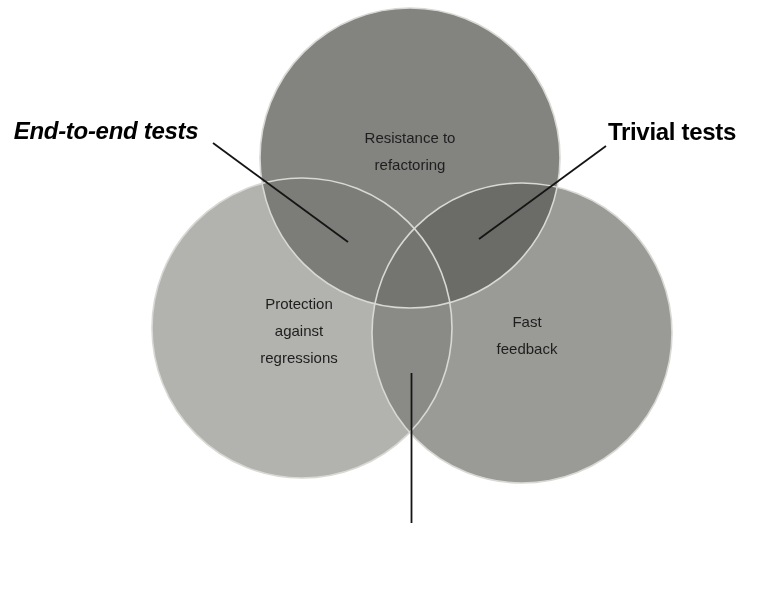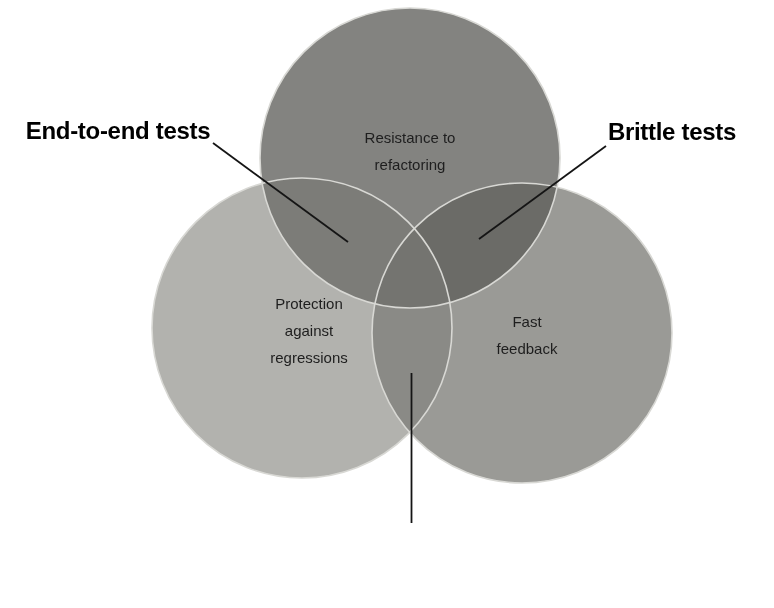--- a/index.html
+++ b/index.html
@@ -35,23 +35,23 @@
     transform: translate(-50%, -50%);
     text-align: center;
     font-size: 24px;
     font-weight: bold;
     letter-spacing: -0.3px;
     color: #000000;
     white-space: nowrap;
     pointer-events: none;
   }
   #label-top    { left: 410px; top: 151px; }
-  #label-left   { left: 309px; top: 330px; }
+  #label-left   { left: 299px; top: 330px; }
   #label-right  { left: 527px; top: 335px; }
-  #callout-e2e     { left: 118px; top: 131px; }
+  #callout-e2e     { left: 106px; top: 131px; font-style: italic; }
   #callout-trivial { left: 672px; top: 132px; }
   #callout-brittle { left: 411px; top: 543px; }
 </style>
 </head>
 <body>
 
 <div class="canvas">
 
   <svg class="venn-svg" width="774" height="608" viewBox="0 0 774 608">
     <defs>
@@ -94,15 +94,15 @@
 
   <div class="circle-label" id="label-top">Resistance to
 refactoring</div>
   <div class="circle-label" id="label-left">Protection
 against
 regressions</div>
   <div class="circle-label" id="label-right">Fast
 feedback</div>
 
   <div class="callout-label" id="callout-e2e">End-to-end tests</div>
-  <div class="callout-label" id="callout-trivial">Brittle tests</div>
+  <div class="callout-label" id="callout-trivial">Trivial tests</div>
 
 </div>
 
 </body></html>

